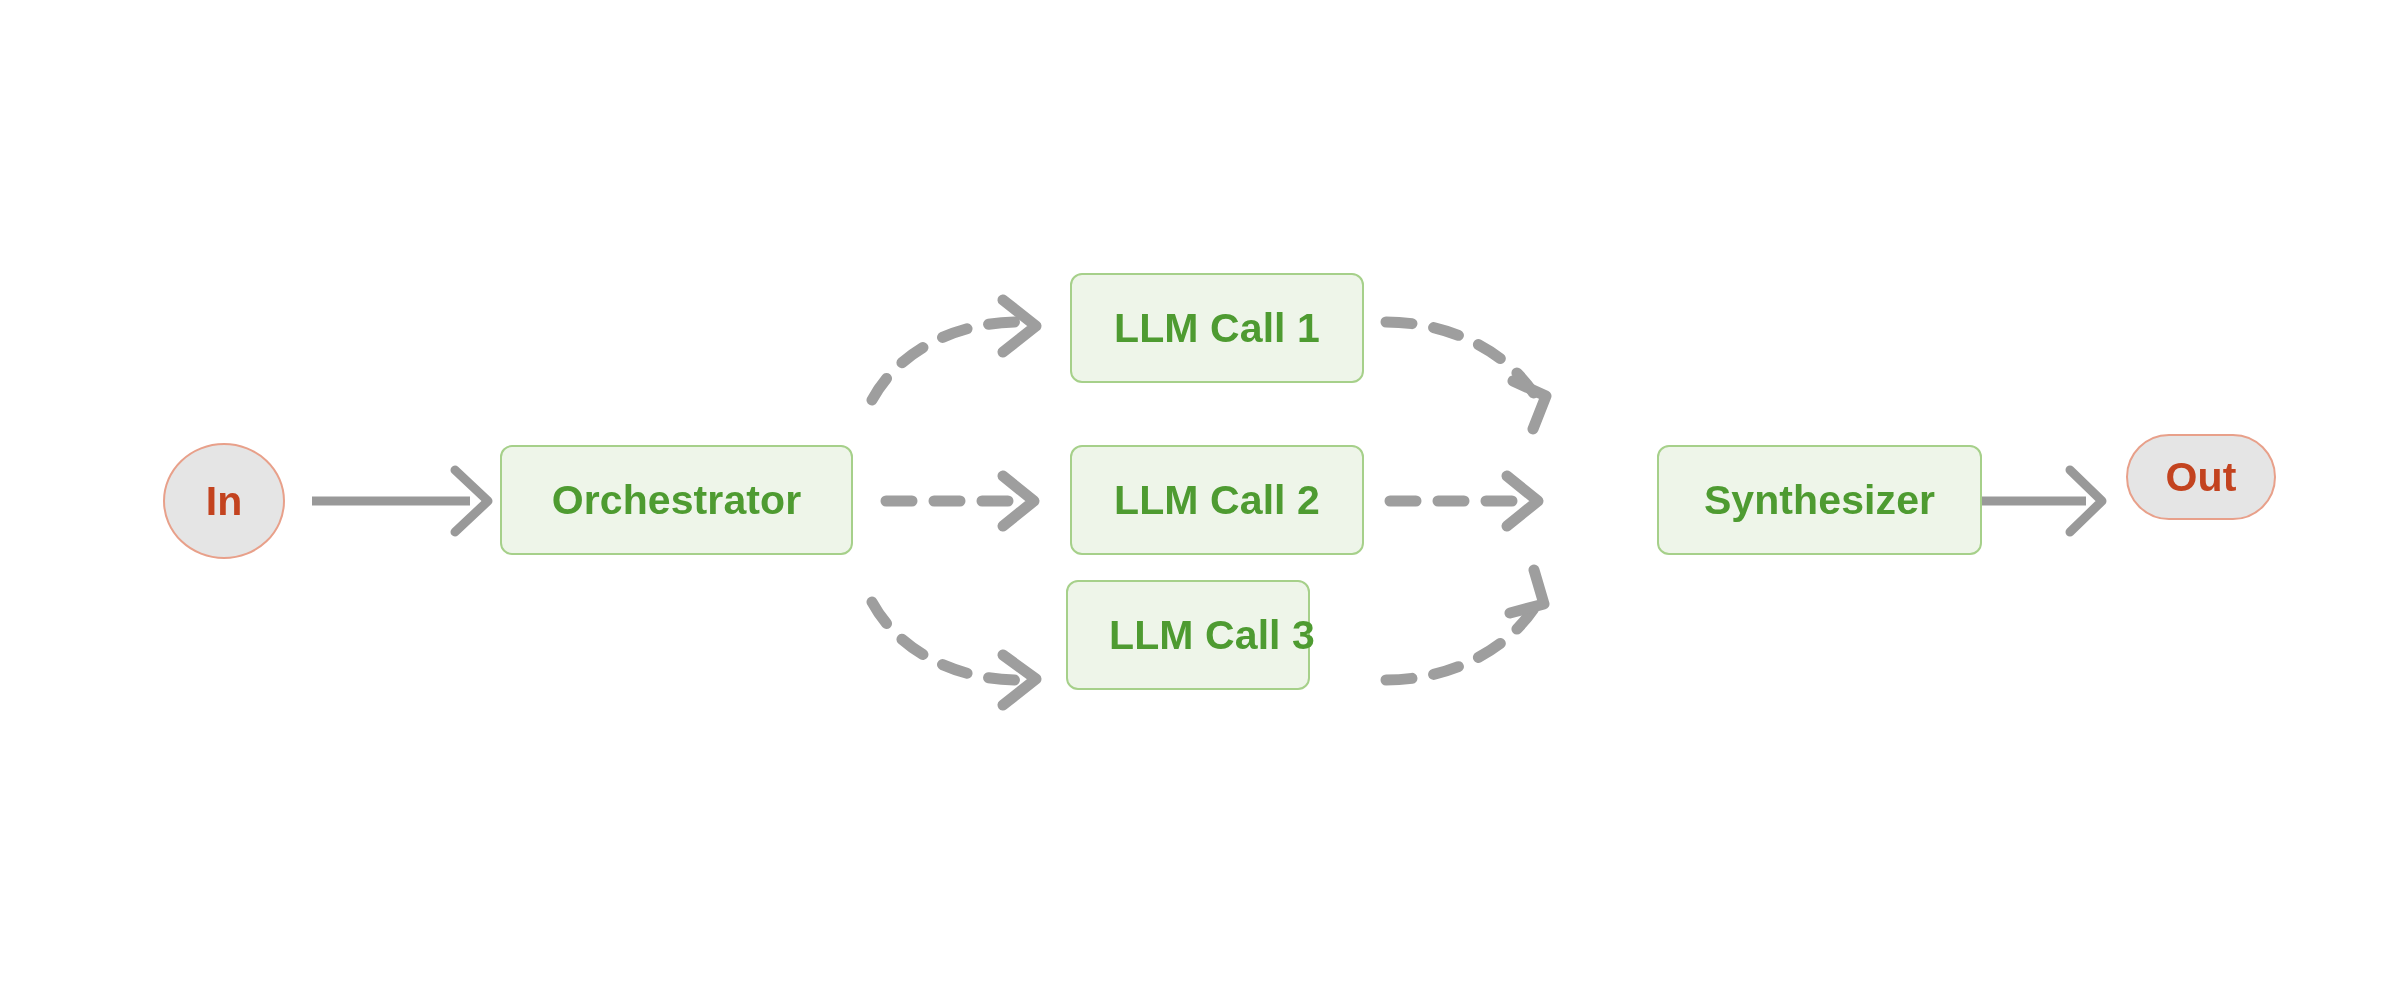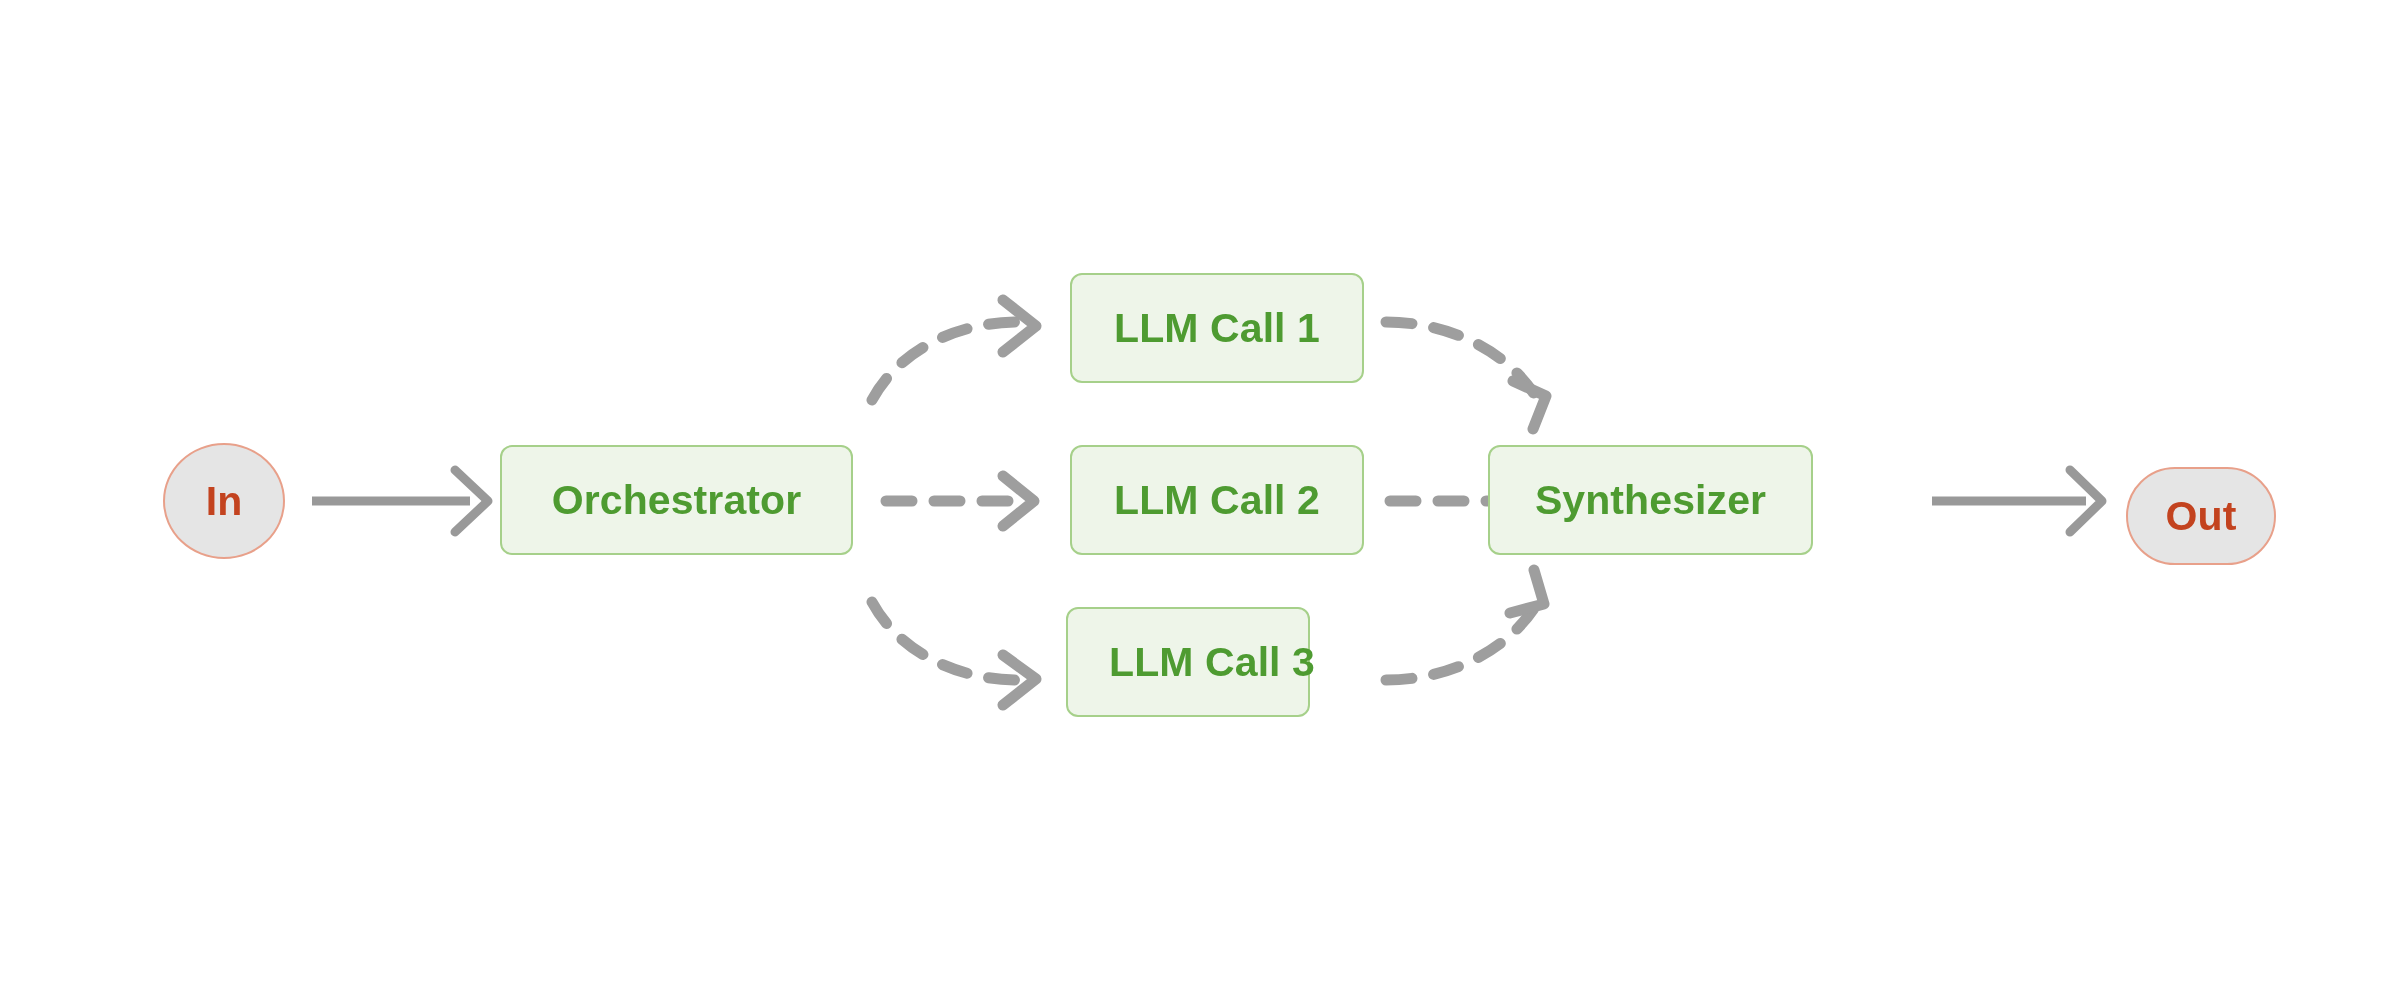--- a/index.html
+++ b/index.html
@@ -124,25 +124,25 @@
   </div>
 
   <div class="node proc" style="left:1070px; top:273px; width:294px; height:110px;">
     <span class="node-label">LLM Call 1</span>
   </div>
 
   <div class="node proc" style="left:1070px; top:445px; width:294px; height:110px;">
     <span class="node-label">LLM Call 2</span>
   </div>
 
-  <div class="node proc" style="left:1066px; top:607px; width:244px; height:110px;padding-left:48px;">
+  <div class="node proc" style="left:1066px; top:580px; width:244px; height:110px;padding-left:48px;">
     <span class="node-label">LLM Call 3</span>
   </div>
 
-  <div class="node proc" style="left:1488px; top:445px; width:325px; height:110px;">
+  <div class="node proc" style="left:1657px; top:445px; width:325px; height:110px;">
     <span class="node-label">Synthesizer</span>
   </div>
 
-  <div class="node term term-out" style="left:2126px; top:467px; width:150px; height:98px;">
+  <div class="node term term-out" style="left:2126px; top:434px; width:150px; height:86px;">
     <span class="node-label">Out</span>
   </div>
 
 </div>
 
 </body></html>

